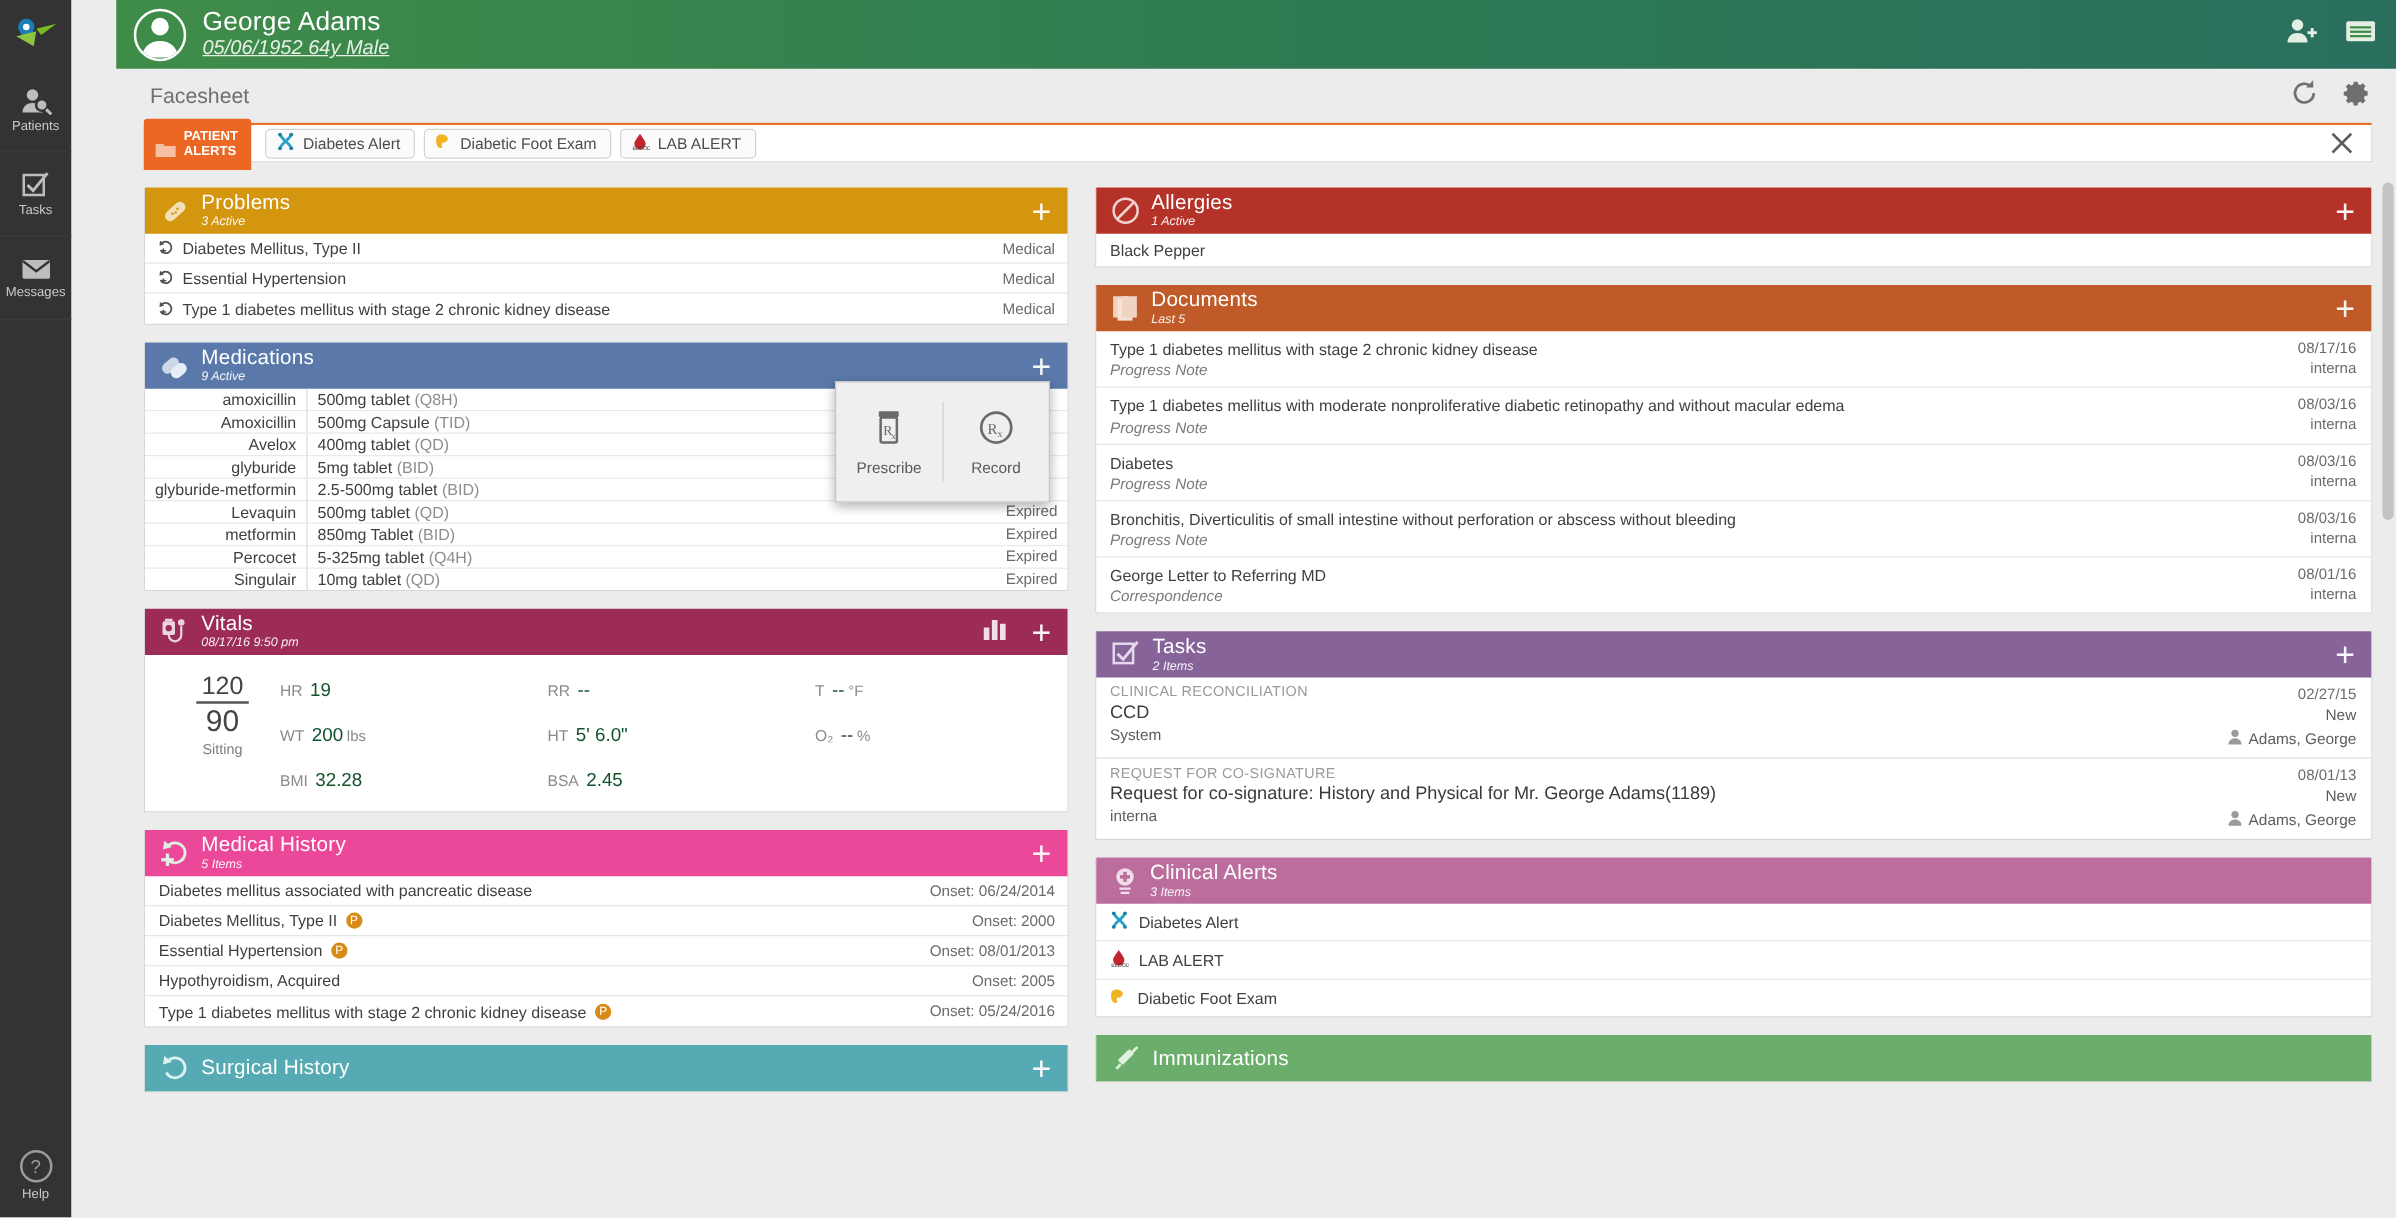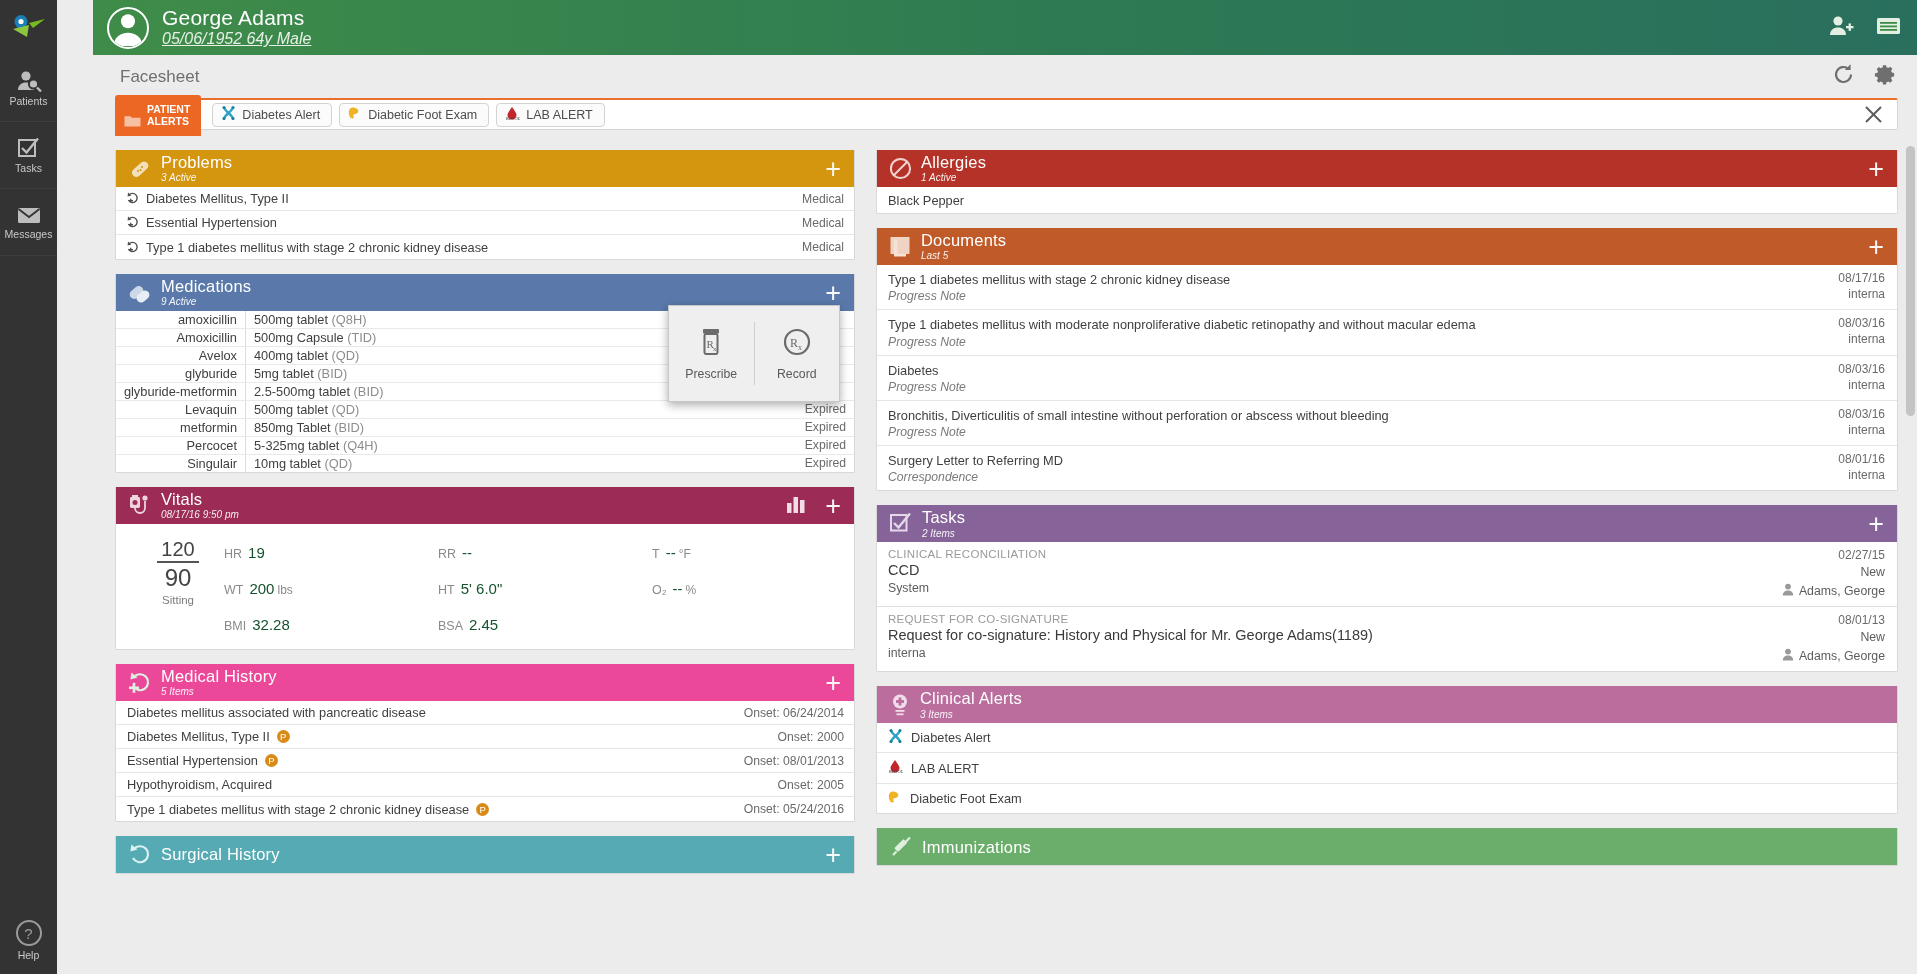--- a/index.html
+++ b/index.html
@@ -682,21 +682,21 @@
                 <div class="doc-t">Bronchitis, Diverticulitis of small intestine without perforation or abscess without bleeding</div>
                 <div class="doc-s">Progress Note</div>
               </div>
               <div class="doc-side">
                 <div class="doc-d">08/03/16</div>
                 <div class="doc-a">interna</div>
               </div>
             </div>
             <div class="doc-row">
               <div class="doc-main">
-                <div class="doc-t">Surgery Letter to Referring MD</div>
+                <div class="doc-t">George Letter to Referring MD</div>
                 <div class="doc-s">Correspondence</div>
               </div>
               <div class="doc-side">
                 <div class="doc-d">08/01/16</div>
                 <div class="doc-a">interna</div>
               </div>
             </div>
           </div>
         </div>
 

